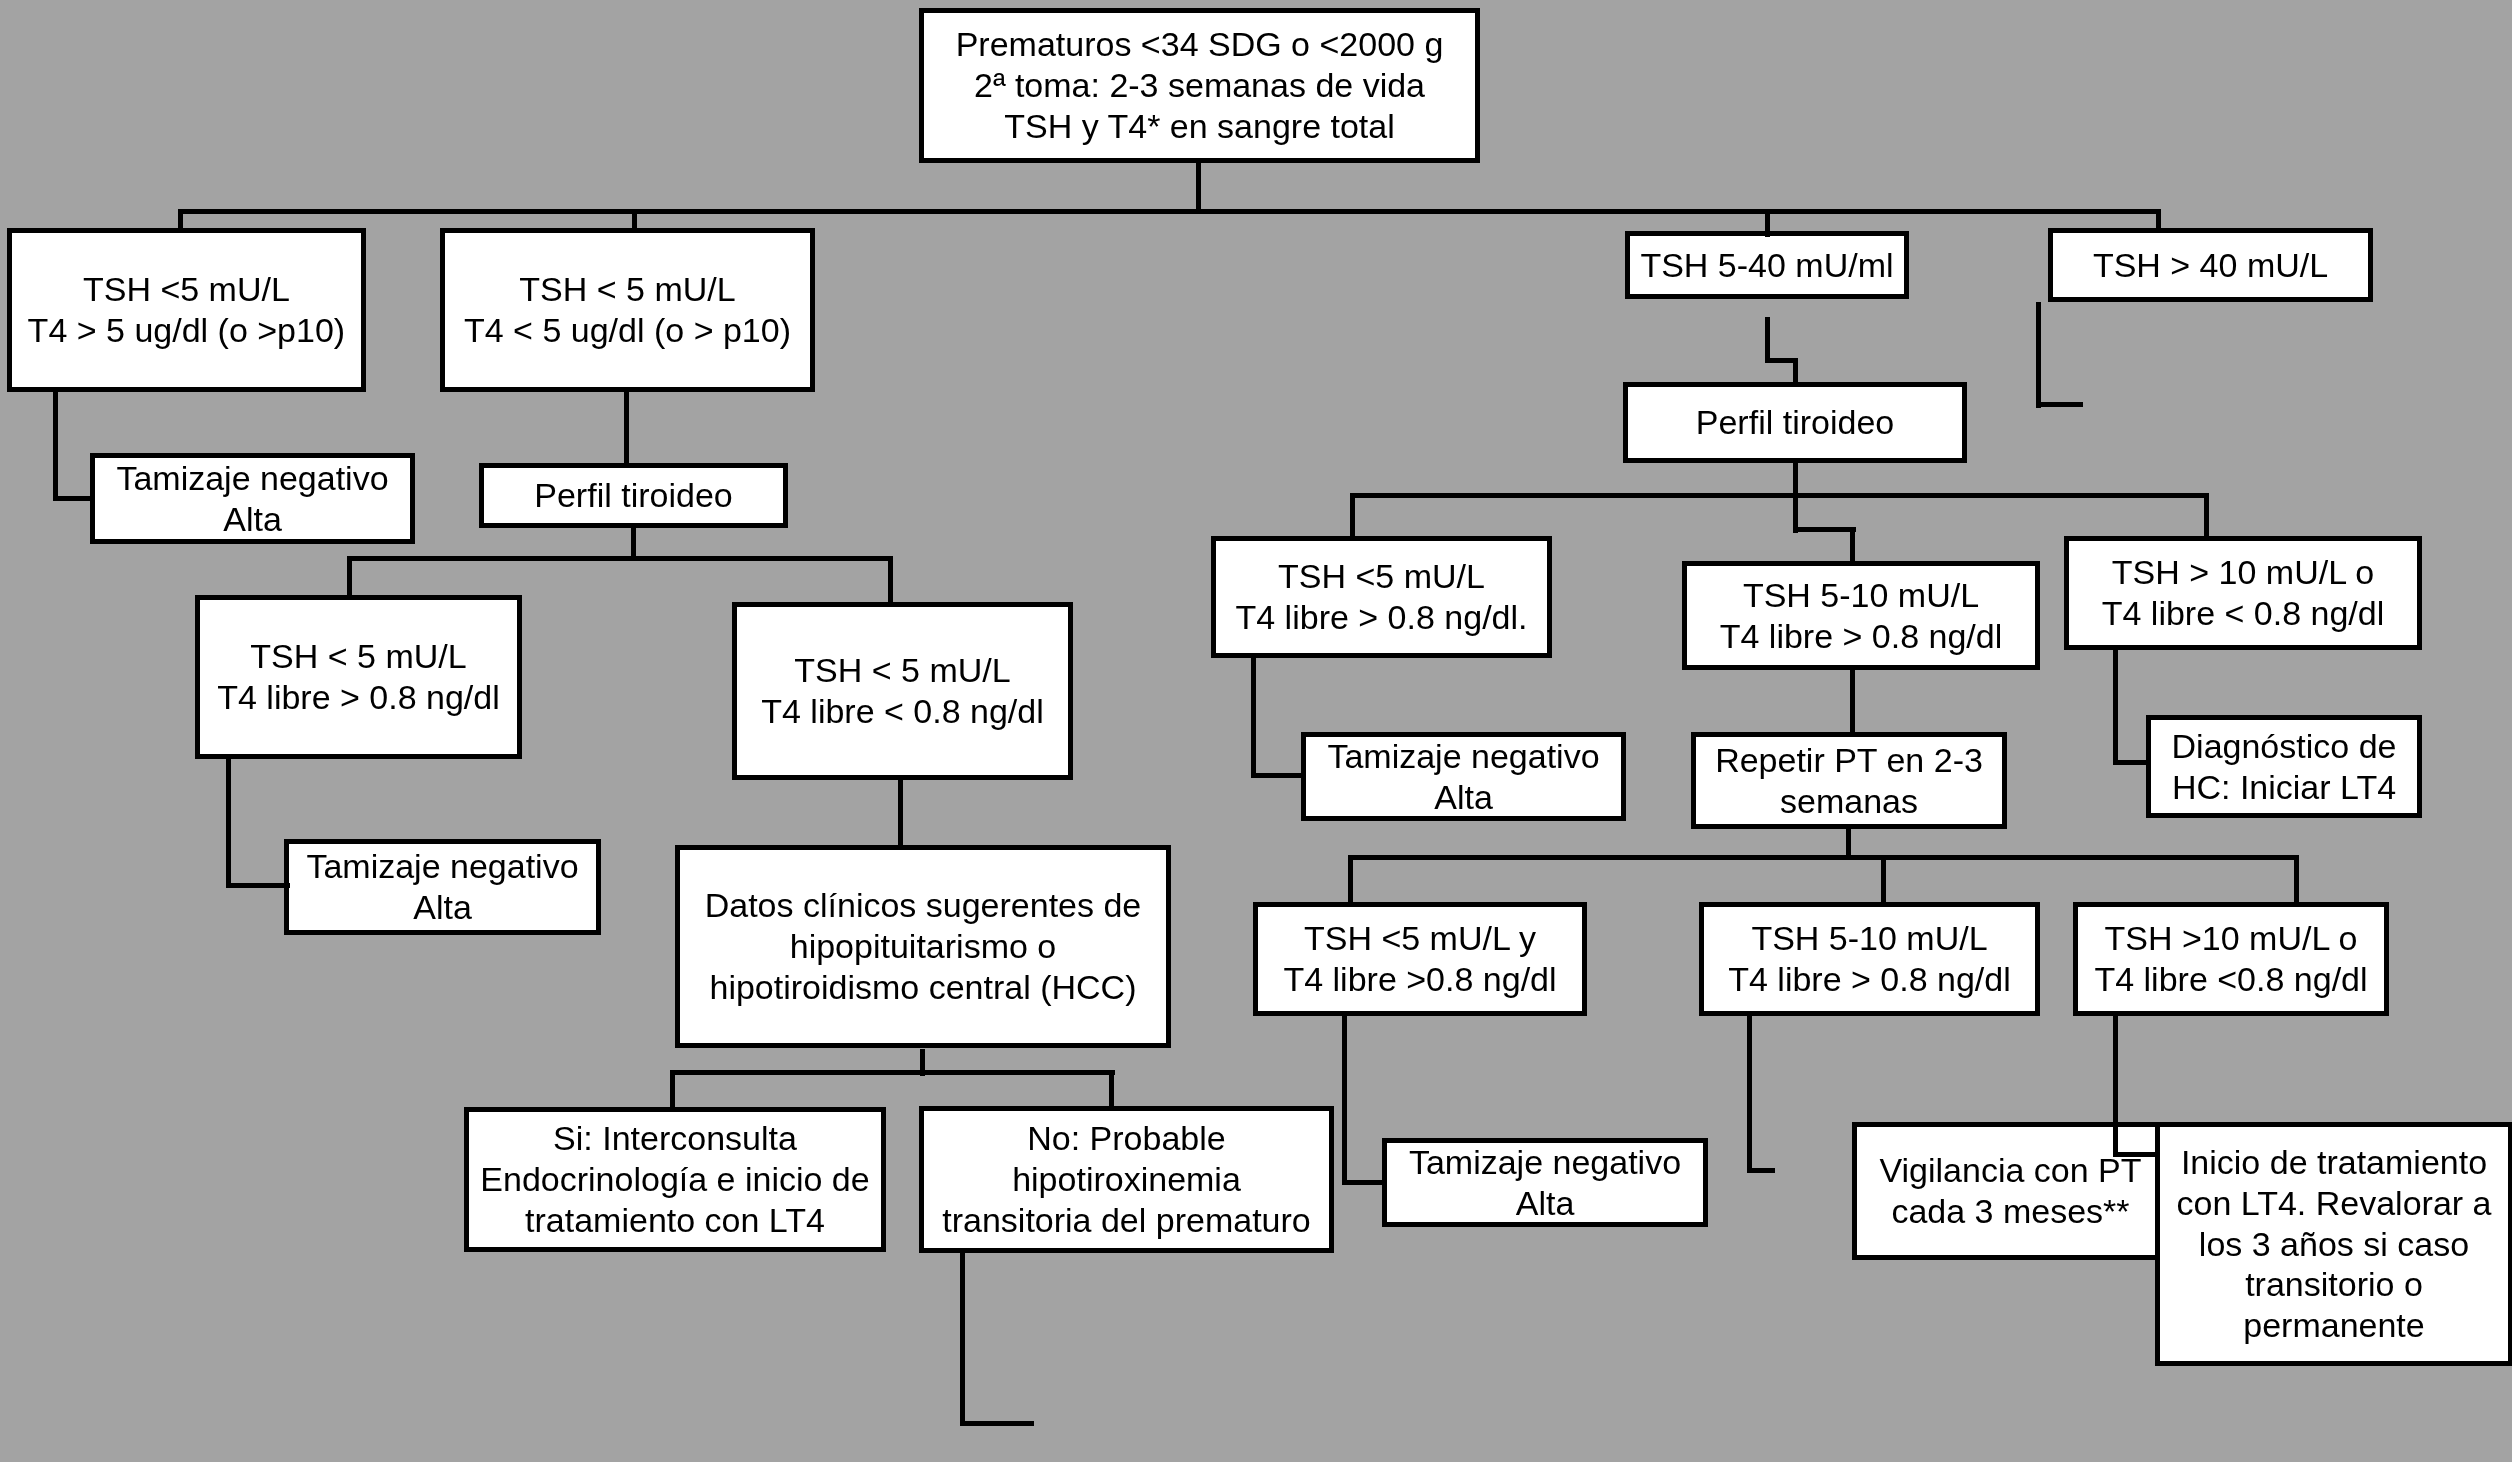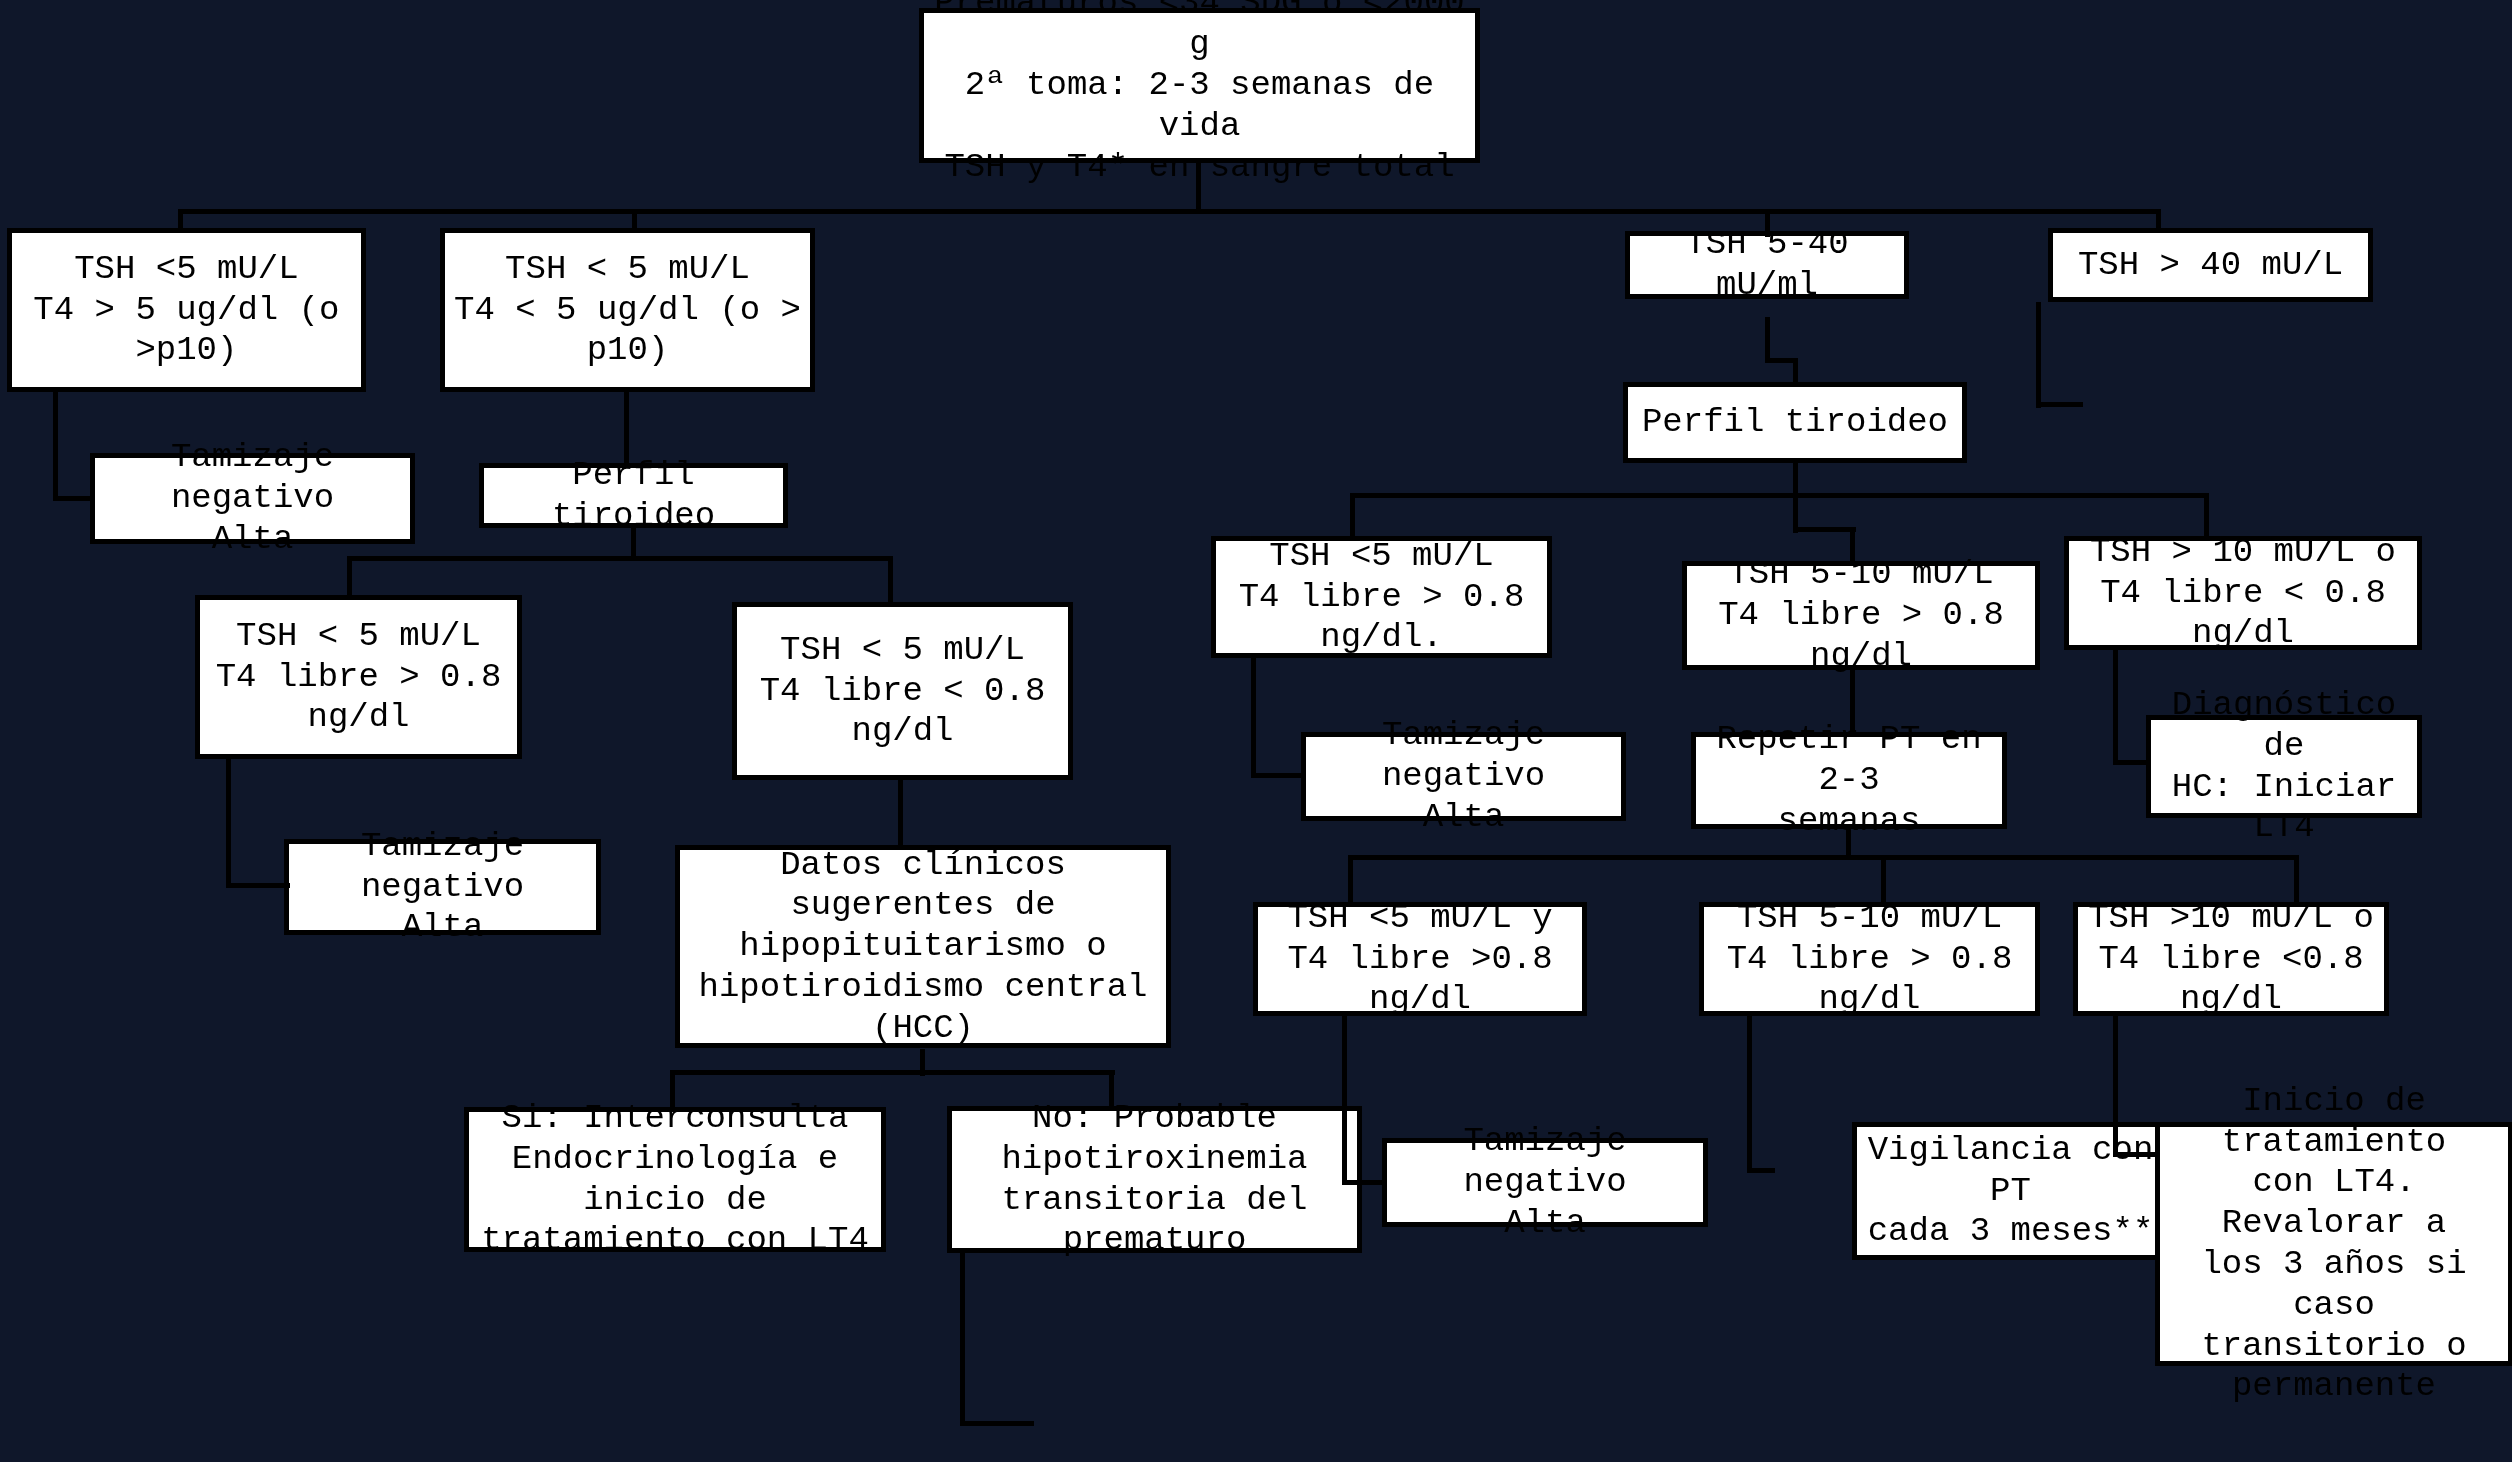--- a/index.html
+++ b/index.html
@@ -4,22 +4,22 @@
 <style>
   html, body {
     margin: 0;
     padding: 0;
     background: #ffffff;
   }
   .canvas {
     position: relative;
     width: 2512px;
     height: 1463px;
-    background: #0f172a;
-    font-family: Liberation Mono, monospace;
+    background: #a3a3a3;
+    font-family: Liberation Sans, sans-serif;
     color: #000000;
   }
   .node {
     position: absolute;
     box-sizing: border-box;
     border: 5.2px solid #000000;
     background: #ffffff;
     display: flex;
     align-items: center;
     justify-content: center;
@@ -61,21 +61,21 @@
 
   <div class="node" style="left:284px;  top:839px;  width:317px; height:96px;">Tamizaje negativo
 Alta</div>
   <div class="node" style="left:675px;  top:845px;  width:496px; height:203px;">Datos clínicos sugerentes de
 hipopituitarismo o
 hipotiroidismo central (HCC)</div>
 
   <div class="node" style="left:464px;  top:1107px; width:422px; height:145px;">Si: Interconsulta
 Endocrinología e inicio de
 tratamiento con LT4</div>
-  <div class="node" style="left:919px; top:1106px; width:415px; height:147px;margin-left:28px;">No: Probable
+  <div class="node" style="left:919px; top:1106px; width:415px; height:147px;">No: Probable
 hipotiroxinemia
 transitoria del prematuro</div>
 
   <div class="node" style="left:1623px; top:382px;  width:344px; height:81px;">Perfil tiroideo</div>
 
   <div class="node" style="left:1211px; top:536px;  width:341px; height:122px;">TSH &lt;5 mU/L
 T4 libre &gt; 0.8 ng/dl.</div>
   <div class="node" style="left:1682px; top:561px;  width:358px; height:109px;">TSH 5-10 mU/L
 T4 libre &gt; 0.8 ng/dl</div>
   <div class="node" style="left:2064px; top:536px;  width:358px; height:114px;">TSH &gt; 10 mU/L o

